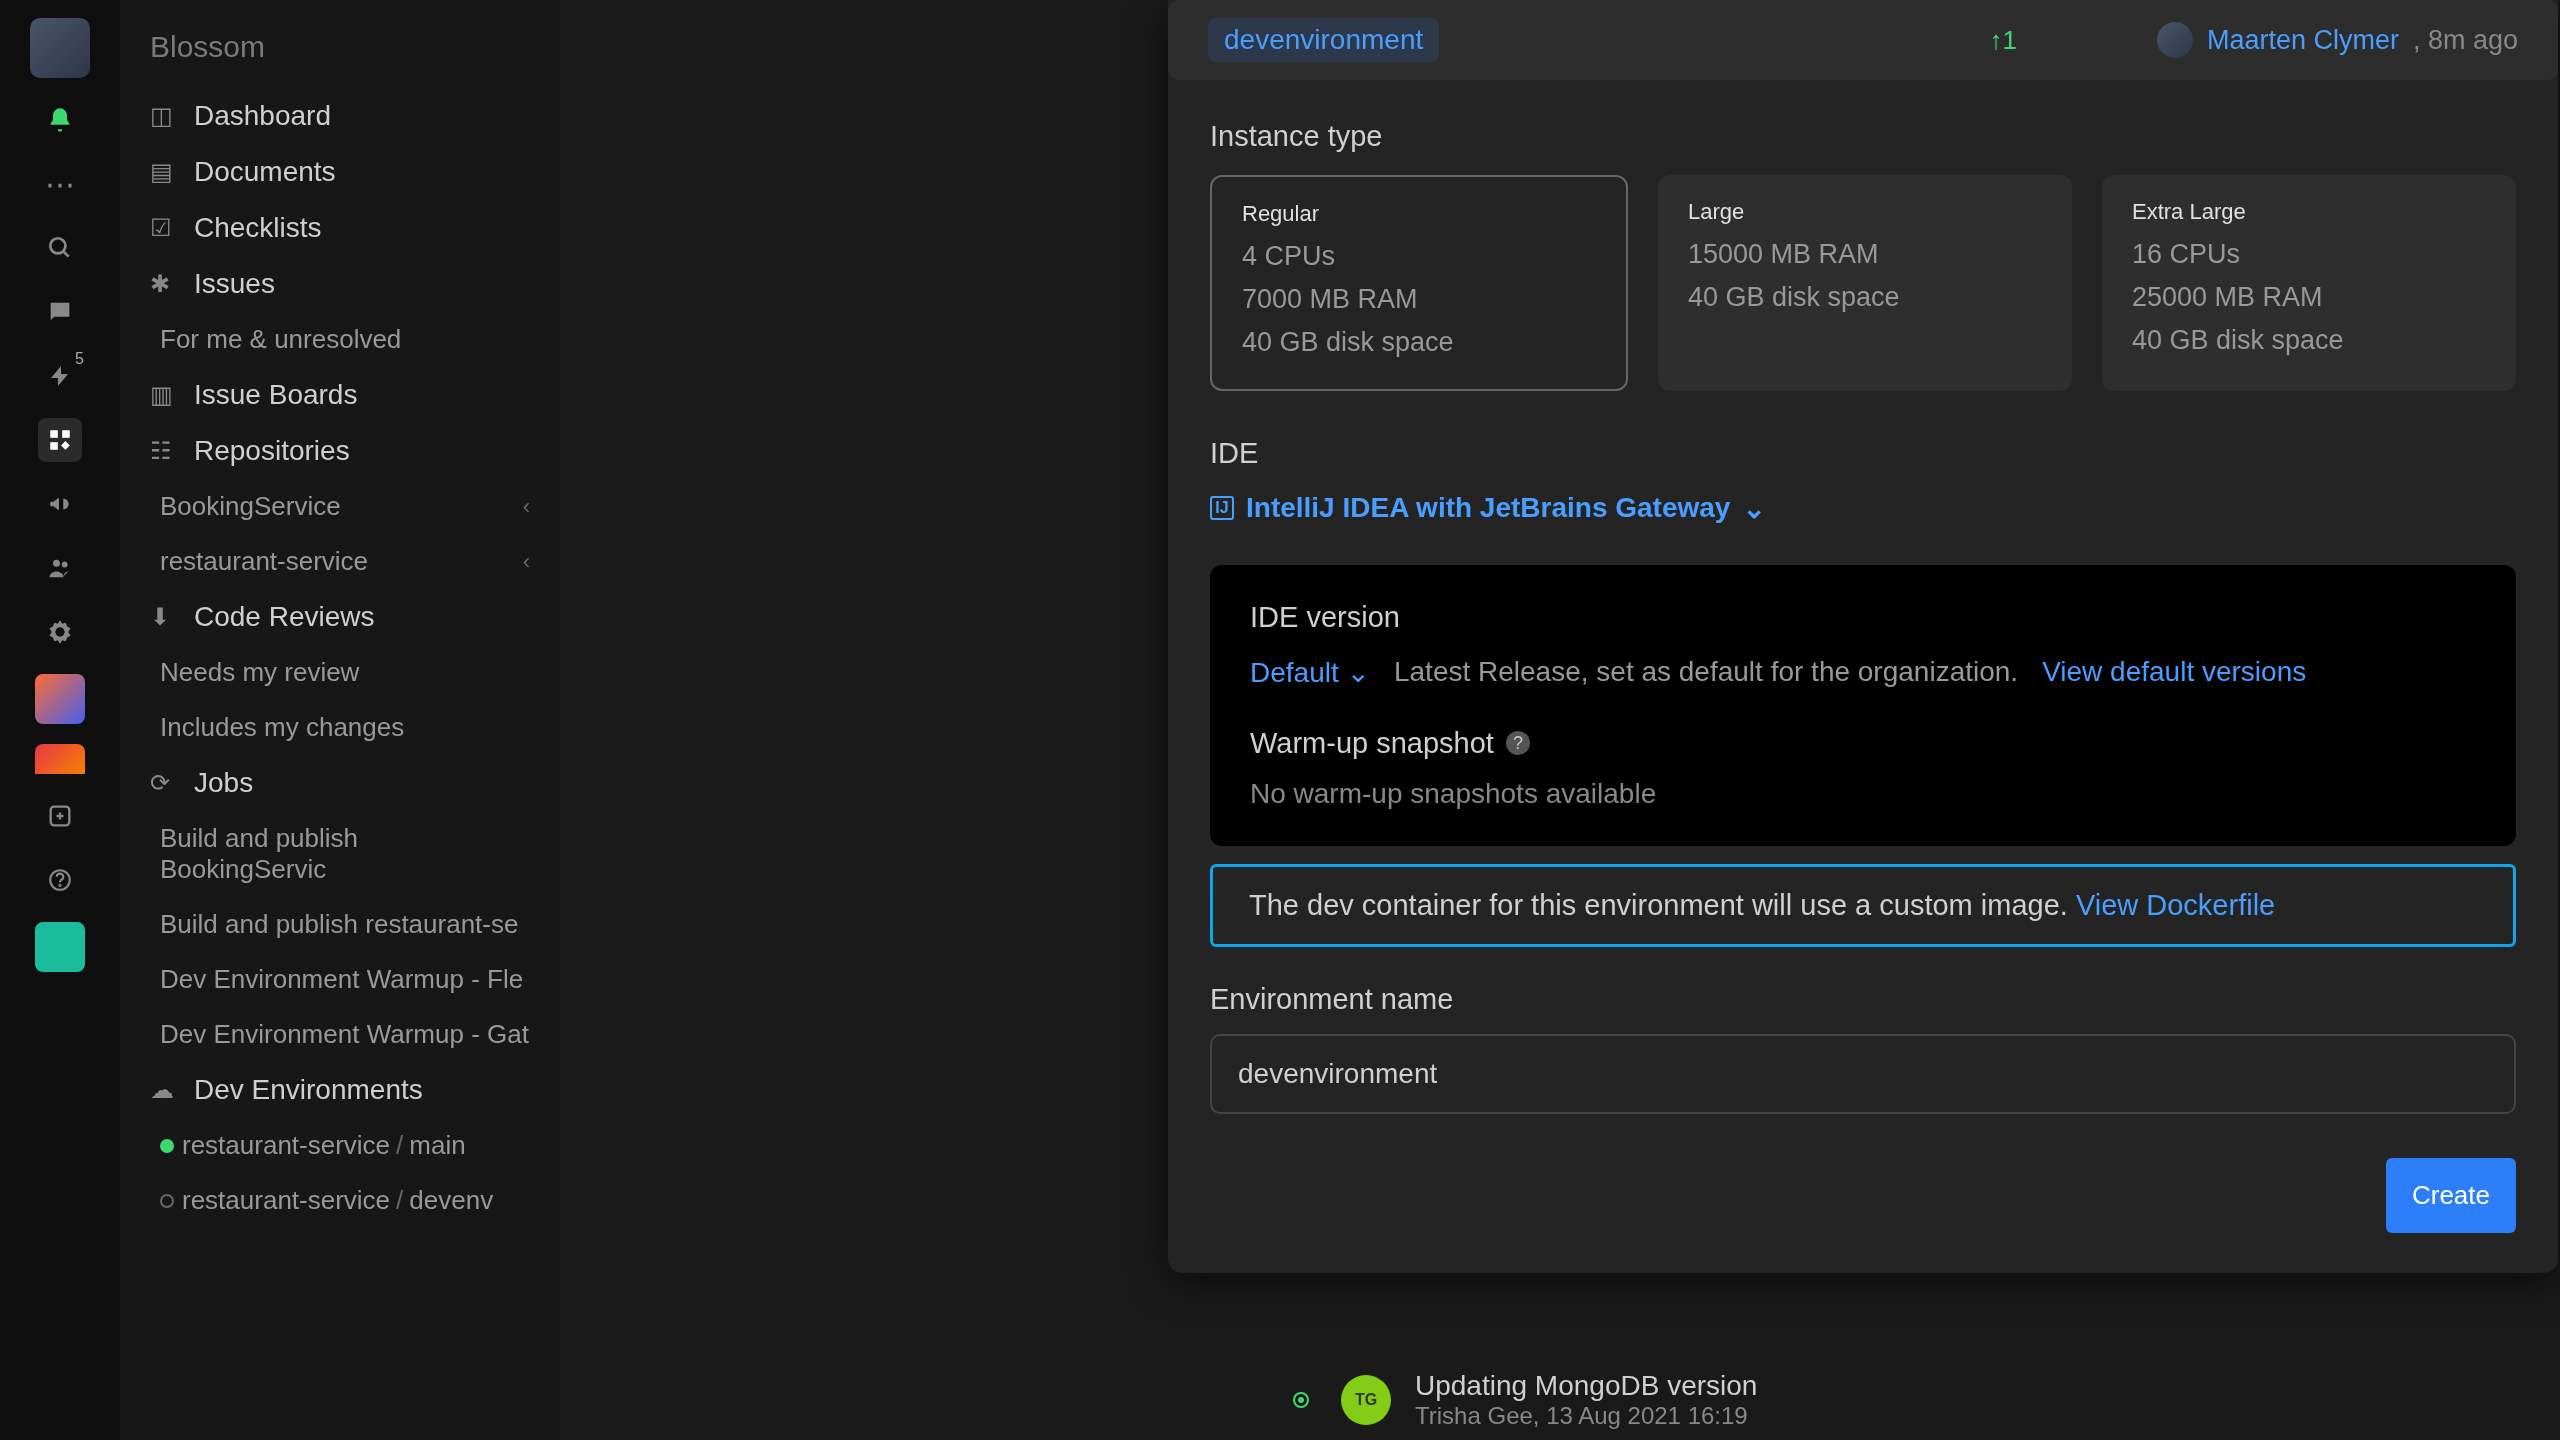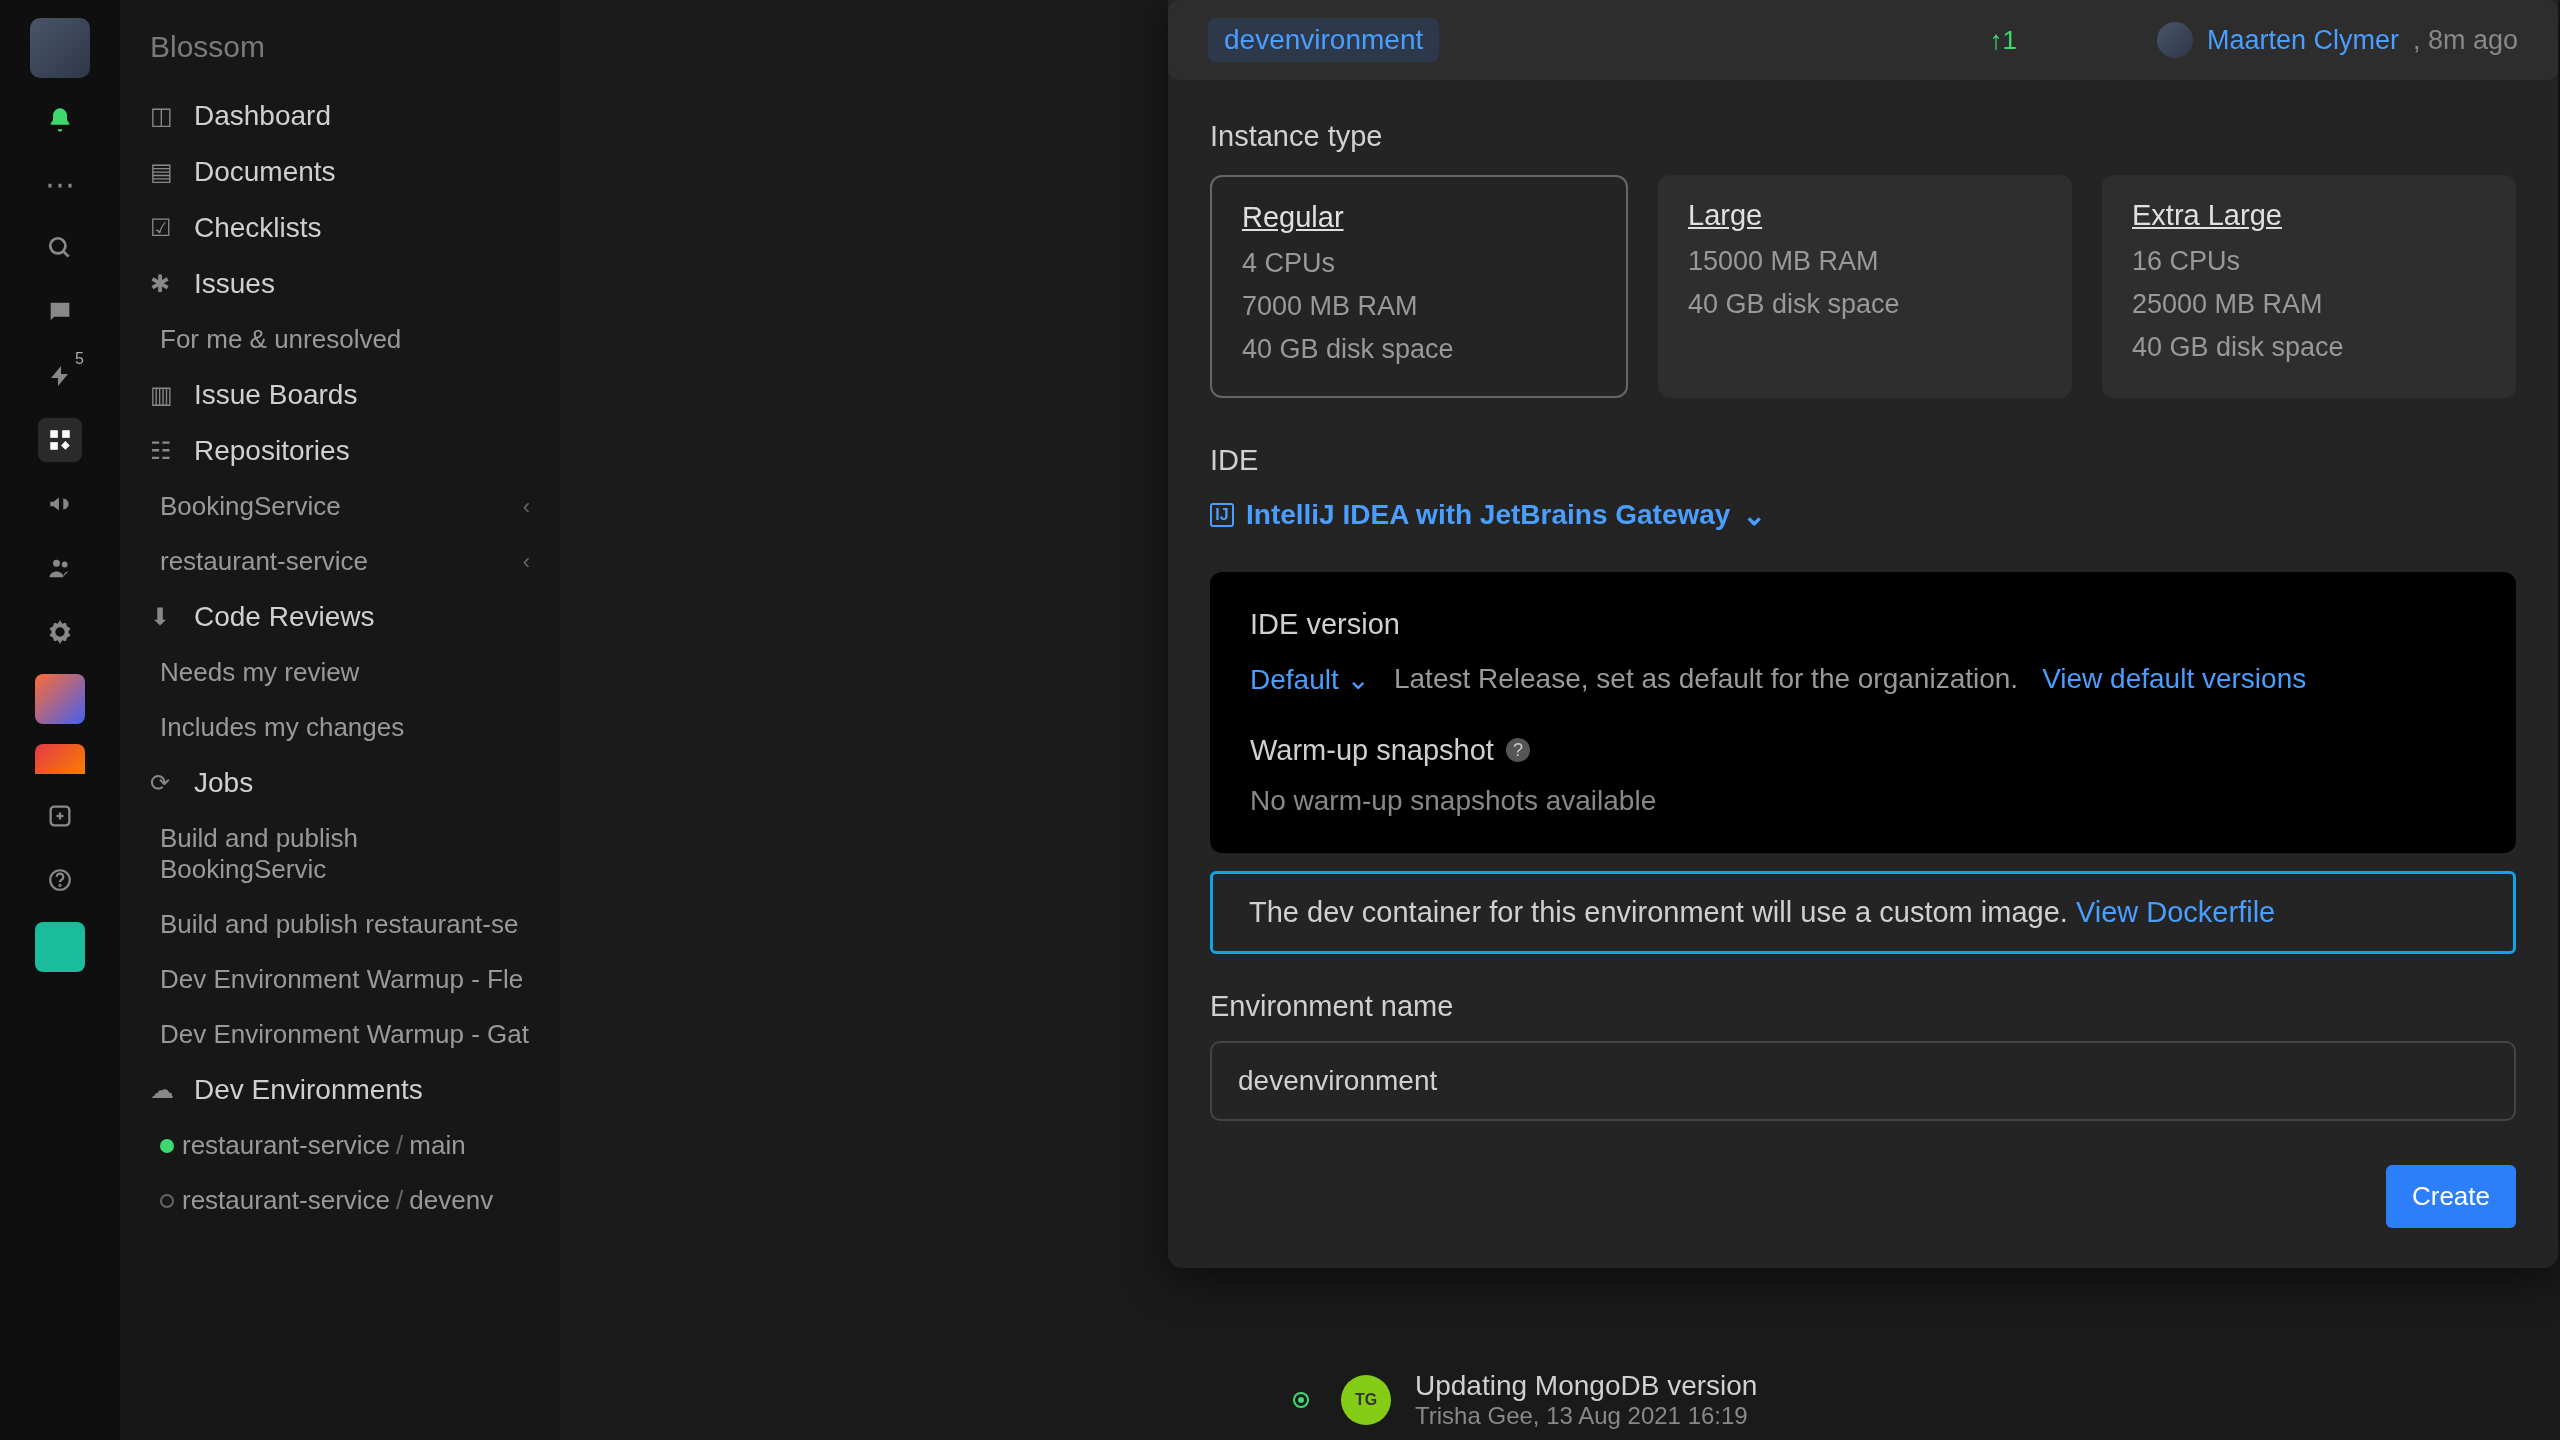--- a/index.html
+++ b/index.html
@@ -15,21 +15,21 @@
 .sidebar { width: 440px; background: #171717; padding: 30px 0; overflow-y: auto; }
 .sidebar .proj { padding: 0 30px 24px; font-size: 30px; color: #7a7a7a; }
 .sidebar .navitem { display: flex; align-items: center; gap: 16px; padding: 12px 30px; font-size: 28px; color: #d0d0d0; cursor: pointer; }
 .sidebar .navitem.sub { padding-left: 40px; font-size: 26px; color: #999; justify-content: space-between; }
 .sidebar .navitem .chev { color: #666; font-size: 22px; }
 .sidebar .dot { width: 14px; height: 14px; border-radius: 50%; background: #3dd96f; margin-right: 8px; }
 .sidebar .dotg { width: 14px; height: 14px; border-radius: 50%; border: 2px solid #666; margin-right: 8px; }
 .sidebar .nico { width: 28px; color: #888; font-size: 24px; }
 .main { flex: 1; position: relative; background: #1a1a1a; overflow: hidden; }
 .topbar { position: absolute; top: 12px; right: 20px; display: flex; gap: 12px; }
-.btn { padding: 16px 26px; border-radius: 6px; background: #333; color: #d0d0d0; font-size: 26px; border: none; cursor: pointer; }
+.btn { padding: 22px 26px; border-radius: 6px; background: #333; color: #d0d0d0; font-size: 26px; border: none; cursor: pointer; }
 .btn.primary { background: #2d7ff9; color: #fff; }
 .searchbox { position: absolute; top: 180px; right: 60px; display: flex; align-items: center; color: #888; font-size: 28px; }
 .searchbox .sico { margin-right: 14px; }
 .rightbg { position: absolute; right: 40px; top: 400px; display:flex;align-items:center;gap:18px; }
 .mrbtn { background: #333; border-radius: 6px; padding: 12px 20px; font-size: 26px; color:#d0d0d0;display:flex;align-items:center;gap:16px; }
 .mrbtn .car { border-left:1px solid #555; padding-left:14px;color:#888; }
 .righttext { position:absolute; right:60px; top:465px; font-size:29px; color:#d0d0d0; }
 .rightmeta { position:absolute; right:60px; top:520px; font-size:26px; color:#888; display:flex;align-items:center;gap:10px; }
 .rightmeta .hash { font-family: monospace; background:#2a2a2a; border-radius:4px; padding:2px 8px; }
 .rightdef { position:absolute; right:200px; top:650px; font-size:28px; color:#bbb; }
@@ -41,21 +41,21 @@
 .modalrow .up { color: #3dd96f; font-size: 26px; margin-left: auto; margin-right: 120px; }
 .modalrow .usr { display:flex; align-items:center; gap:14px; font-size: 27px; }
 .modalrow .usr .av { width:36px;height:36px;border-radius:50%;background:linear-gradient(135deg,#4a5568,#2d3748); }
 .modalrow .usr .name { color:#4a9eff; }
 .modalrow .usr .time { color:#888; }
 .section { padding: 0 42px; }
 .seclabel { font-size: 29px; color: #d0d0d0; margin-bottom: 22px; }
 .cards { display: flex; gap: 30px; margin-bottom: 46px; }
 .card { flex: 1; background: #2e2e2e; border-radius: 12px; padding: 24px 30px; cursor: pointer; }
 .card.sel { background: transparent; border: 2px solid #666; }
-.card .title { font-size: 29px; color: #e0e0e0; margin-bottom: 8px; text-decoration: underline; }
+.card .title { font-size: 22px; color: #e0e0e0; margin-bottom: 8px; }
 .card .line { font-size: 27px; color: #999; line-height: 1.6; }
 .idelink { display: inline-flex; align-items: center; gap: 12px; color: #4a9eff; font-size: 28px; cursor: pointer; margin-bottom: 40px; font-weight: bold; }
 .idelink .lico { display:inline-block;width:24px;height:24px;border:2px solid #4a9eff;border-radius:3px;font-size:16px;text-align:center;line-height:20px; }
 .idebox { background: #000000; border-radius: 12px; padding: 36px 40px; margin-bottom: 18px; }
 .idebox .lbl { font-size: 29px; color: #d0d0d0; margin-bottom: 22px; }
 .idebox .row { display: flex; align-items: center; gap: 24px; font-size: 28px; margin-bottom: 38px; flex-wrap:wrap; }
 .idebox .def { color: #4a9eff; cursor: pointer; }
 .idebox .desc { color: #999; }
 .idebox .link { color: #4a9eff; cursor: pointer; }
 .idebox .wutitle { font-size: 29px; display:flex; align-items:center; gap:12px; margin-bottom: 18px; }

